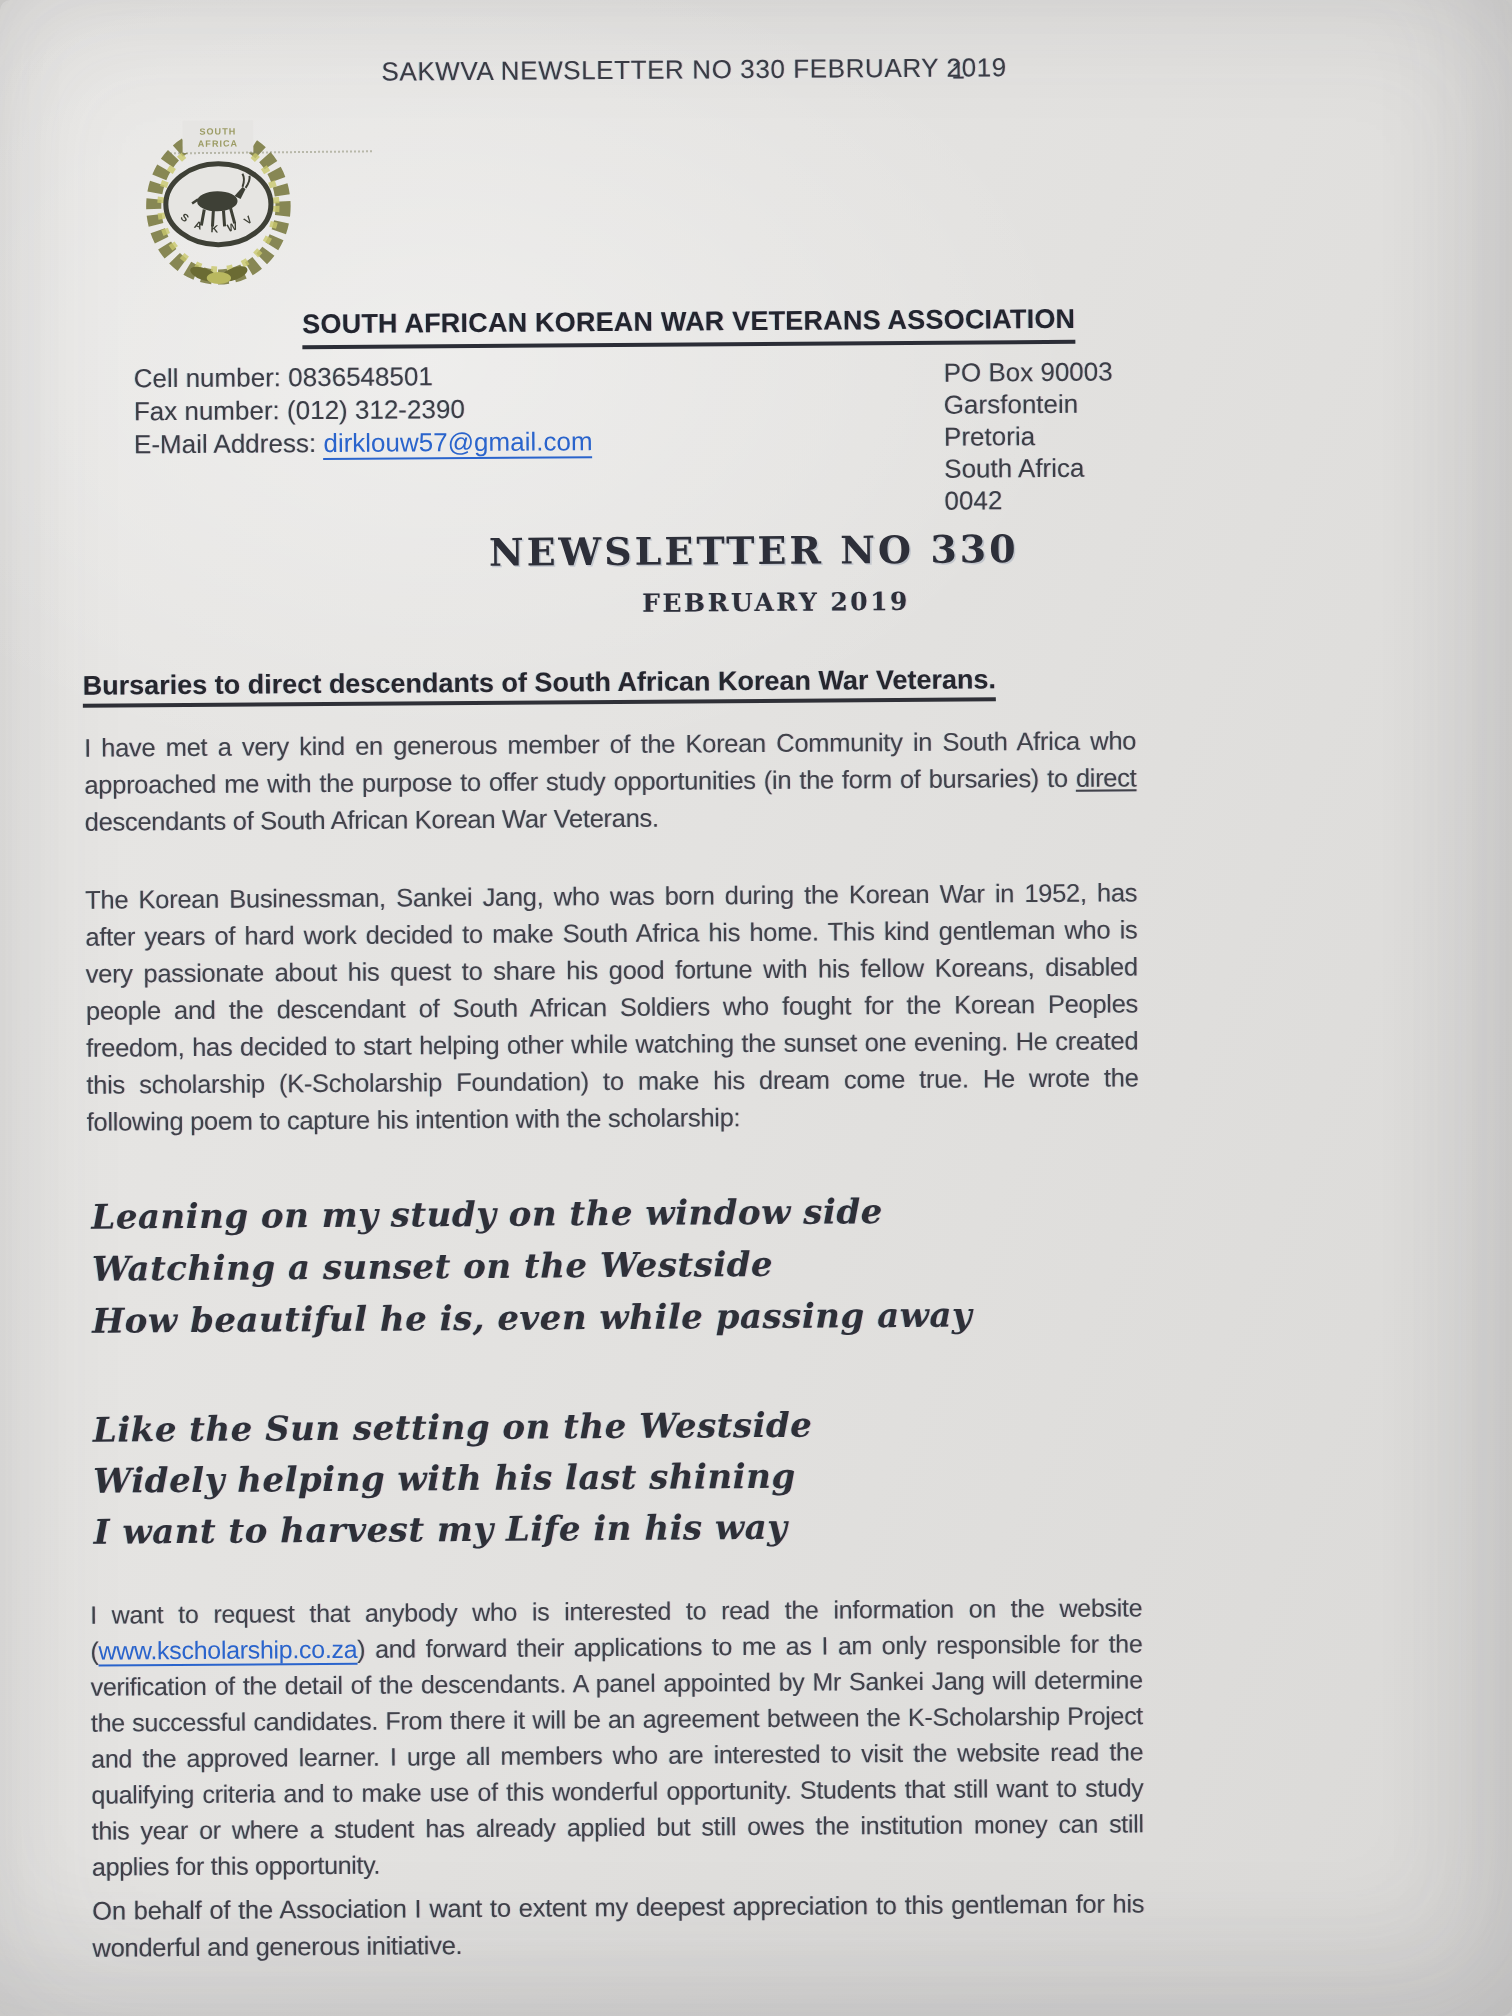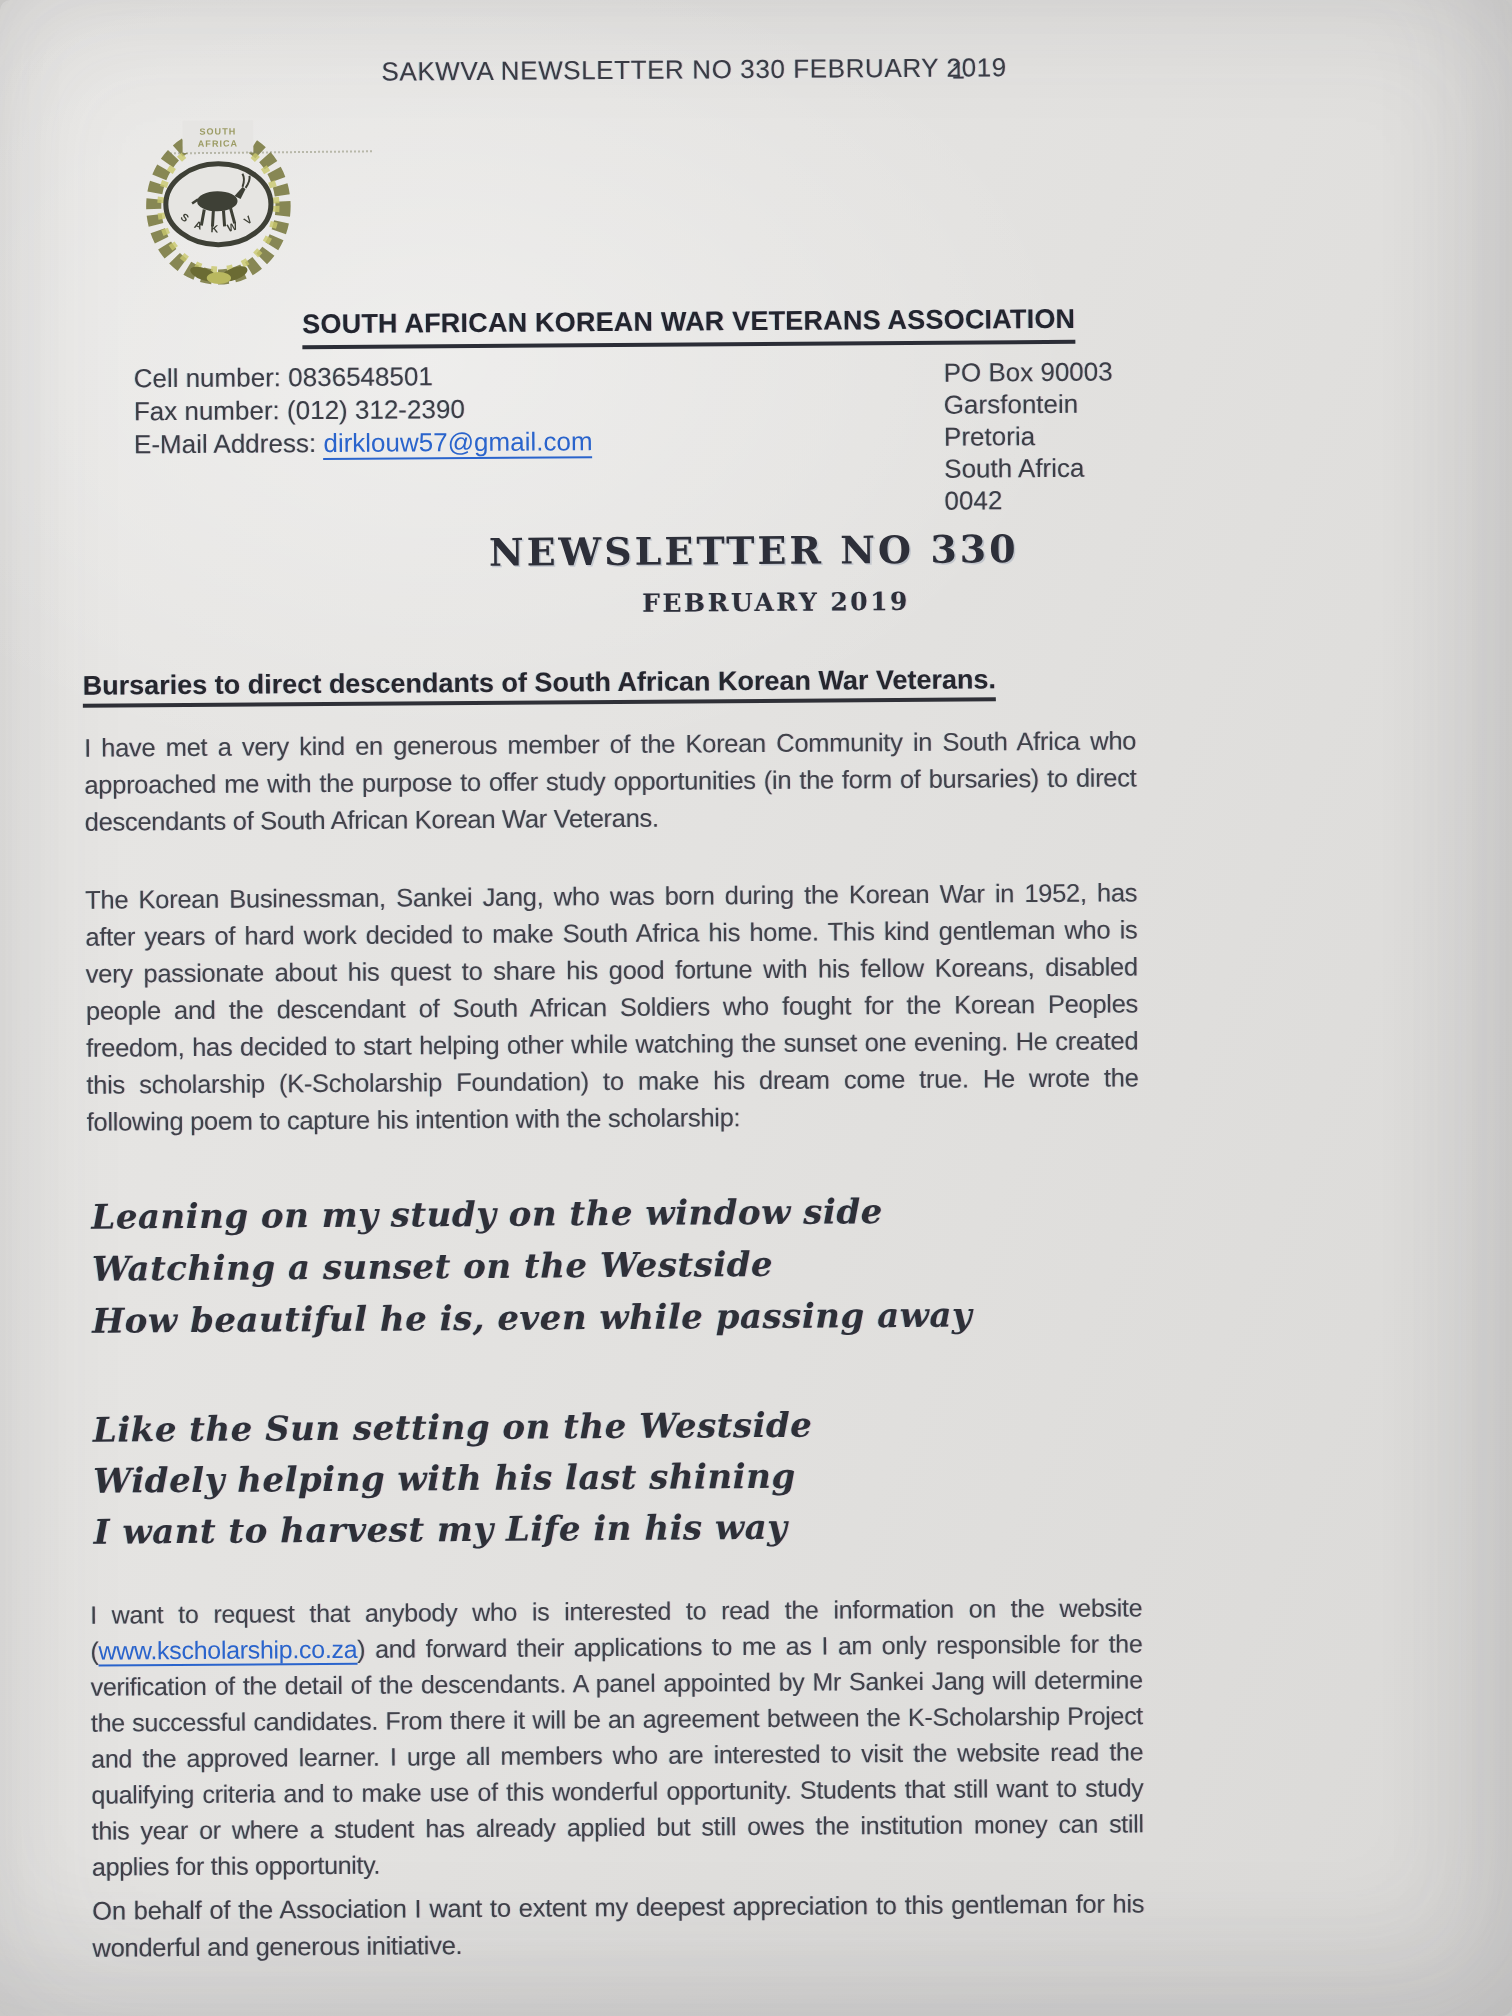--- a/index.html
+++ b/index.html
@@ -56,21 +56,21 @@
   }
   .heading .hd{display:inline-block;border-bottom:4px solid #2f3037;padding-bottom:2px;}
   .body-par{
     width:1052px;font-size:25.5px;line-height:37px;letter-spacing:-0.3px;
     text-align:justify;color:#414249;
   }
   .p1{left:86px;top:725px;}
   .p2{left:86px;top:877px;}
   .p3{left:86px;top:1592px;line-height:36px;font-size:25px;}
   .p4{left:86px;top:1888px;}
-  .uline{text-underline-offset:3px;}
+  .uline{text-decoration:underline;text-underline-offset:3px;}
   .poem{
     font-family:"DejaVu Serif","Liberation Serif",serif;
     font-style:italic;font-weight:bold;font-size:34px;color:#2e3038;
     letter-spacing:0.5px;
   }
   .poem .pl{display:block;}
   .poem1{left:90px;top:1186px;line-height:52px;}
   .poem2{left:90px;top:1400px;line-height:51px;}
   svg text{font-family:"Liberation Sans",sans-serif;}
 </style>

